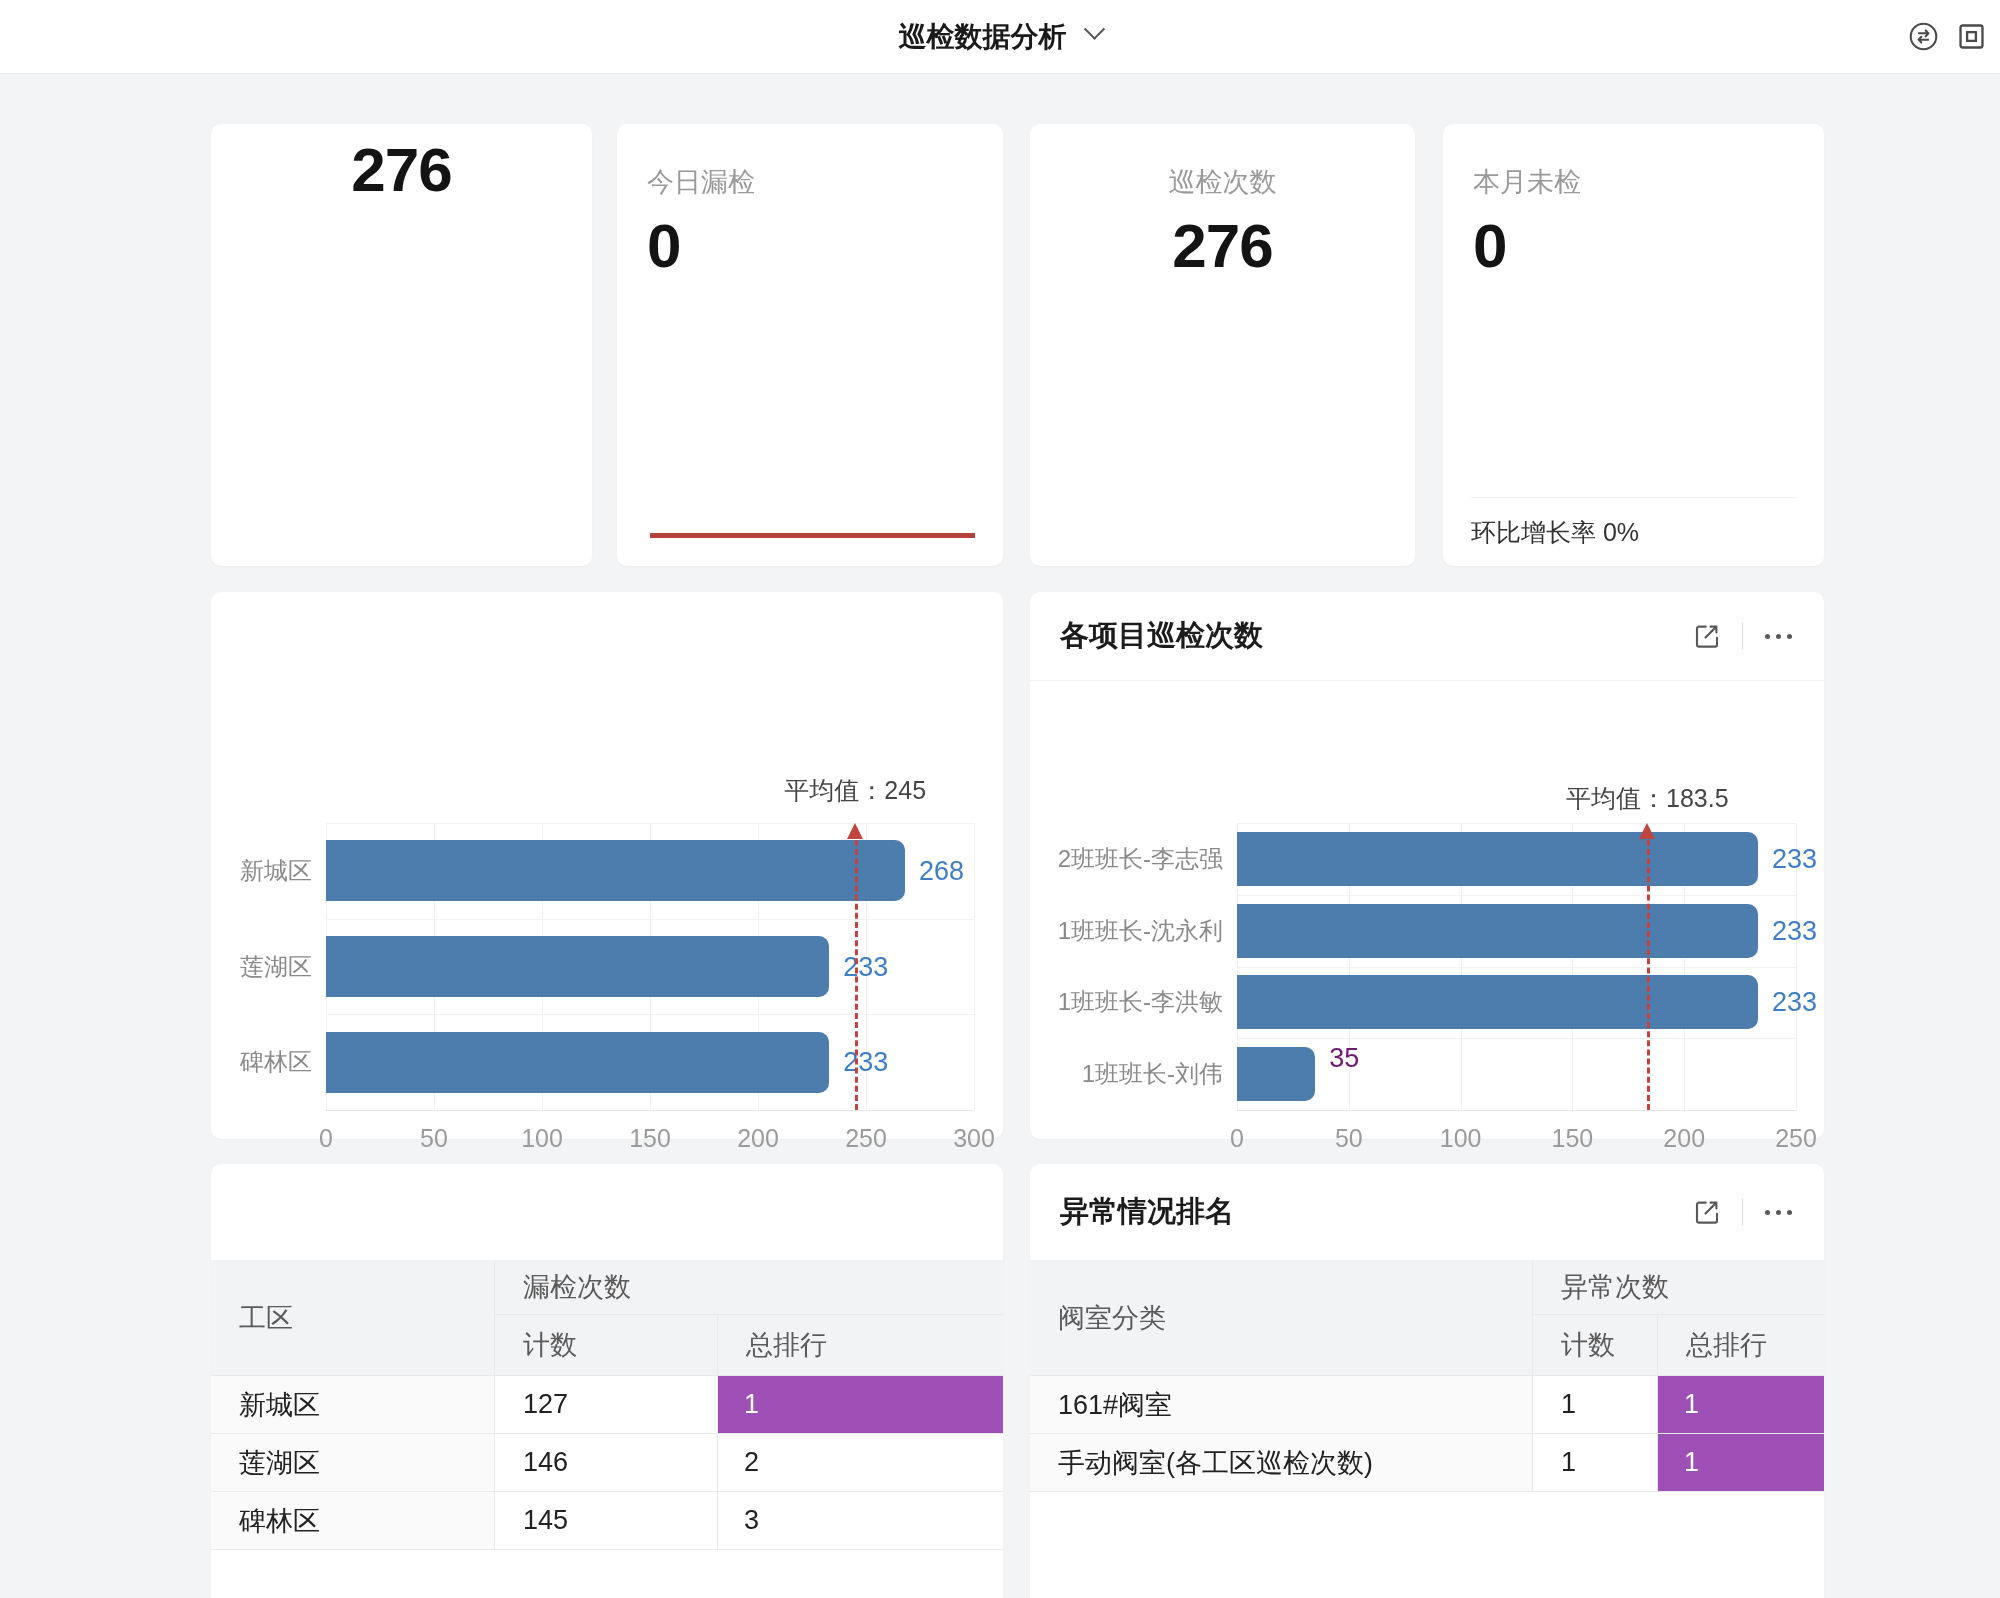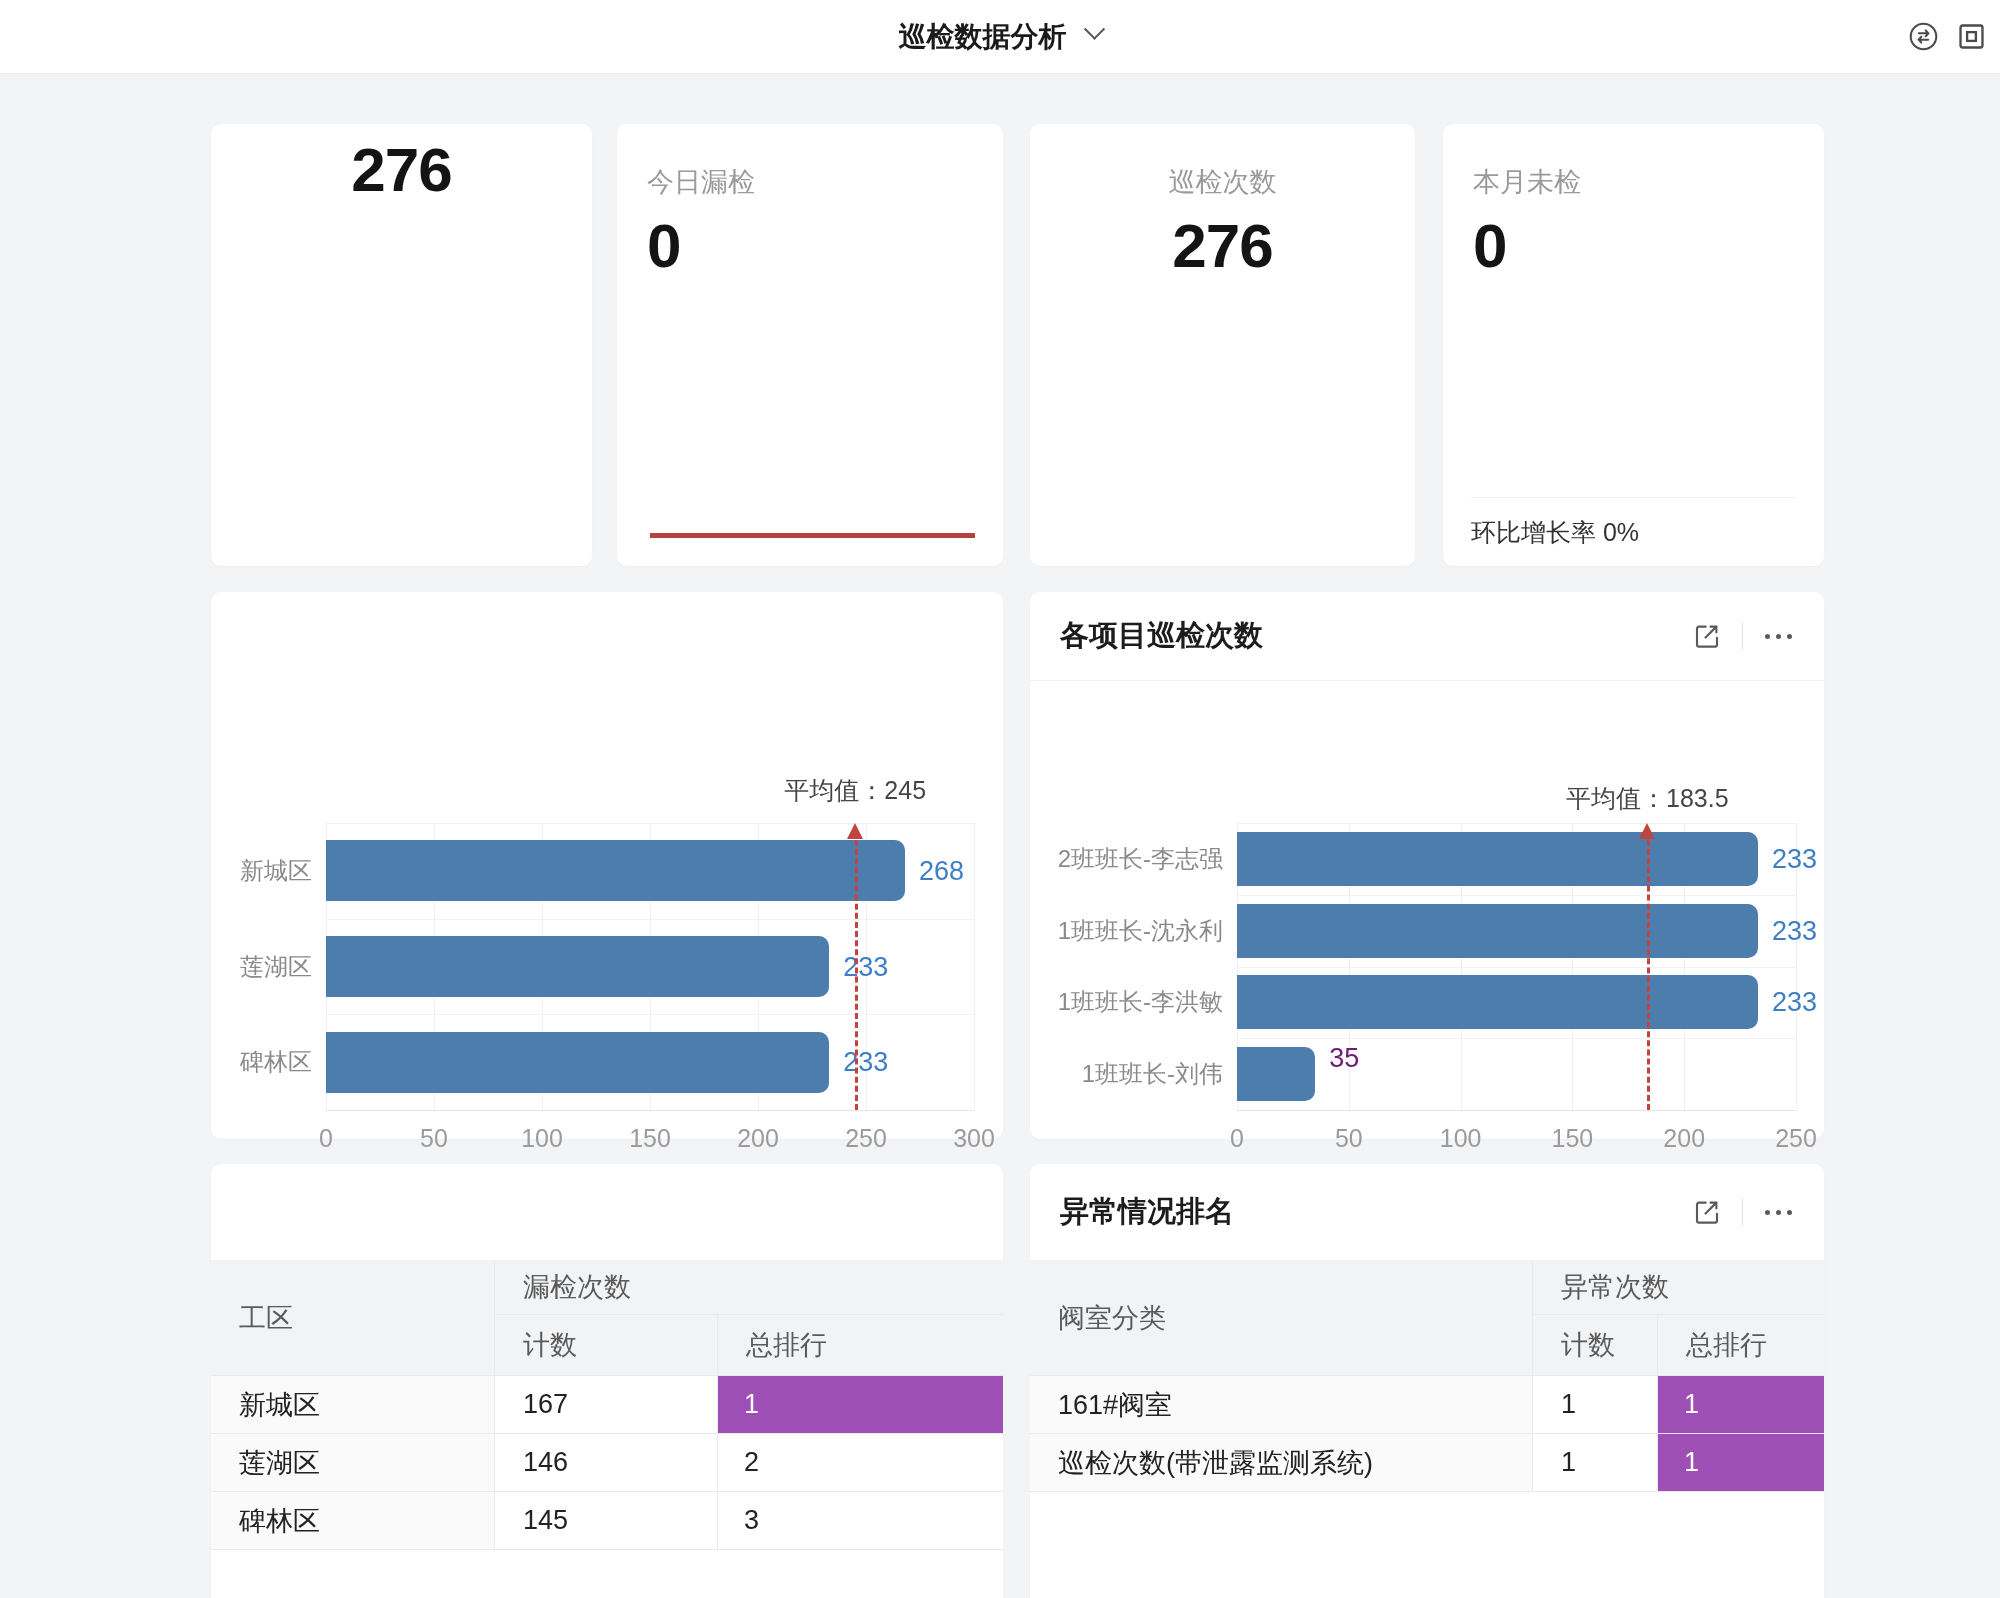--- a/index.html
+++ b/index.html
@@ -213,21 +213,21 @@
     </div>
 </section>
 
 <section class="card" style="left:211px;top:1164px;width:792px;height:500px;">
   <div class="tbl" style="top:96px;height:404px;">
       <div class="tcell hdr" style="left: 0px; top: 0px; width: 284px; height: 116px; padding-left: 28px;">工区</div>
       <div class="tcell hdr no-r" style="left: 284px; top: 0px; width: 508px; height: 55px; padding-left: 28px;">漏检次数</div>
       <div class="tcell hdr" style="left: 284px; top: 55px; width: 223px; height: 61px; padding-left: 28px;">计数</div>
       <div class="tcell hdr no-r" style="left: 507px; top: 55px; width: 285px; height: 61px; padding-left: 28px;">总排行</div>
       <div class="tcell body1" style="left: 0px; top: 116px; width: 284px; height: 58px; padding-left: 28px;">新城区</div>
-      <div class="tcell bodyw" style="left: 284px; top: 116px; width: 223px; height: 58px; padding-left: 28px;">167</div>
+      <div class="tcell bodyw" style="left: 284px; top: 116px; width: 223px; height: 58px; padding-left: 28px;">127</div>
       <div class="tcell bodyw no-r" style="left: 507px; top: 116px; width: 285px; height: 58px; padding-left: 26px; background: rgb(158, 79, 181); color: rgb(255, 255, 255);">1</div>
       <div class="tcell body1" style="left: 0px; top: 174px; width: 284px; height: 58px; padding-left: 28px;">莲湖区</div>
       <div class="tcell bodyw" style="left: 284px; top: 174px; width: 223px; height: 58px; padding-left: 28px;">146</div>
       <div class="tcell bodyw no-r" style="left: 507px; top: 174px; width: 285px; height: 58px; padding-left: 26px;">2</div>
       <div class="tcell body1" style="left: 0px; top: 232px; width: 284px; height: 58px; padding-left: 28px;">碑林区</div>
       <div class="tcell bodyw" style="left: 284px; top: 232px; width: 223px; height: 58px; padding-left: 28px;">145</div>
       <div class="tcell bodyw no-r" style="left: 507px; top: 232px; width: 285px; height: 58px; padding-left: 26px;">3</div>
     </div>
 </section>
 
@@ -251,17 +251,17 @@
     </span>
   </div>
   <div class="tbl" style="top:96px;height:404px;">
       <div class="tcell hdr" style="left: 0px; top: 0px; width: 503px; height: 116px; padding-left: 28px;">阀室分类</div>
       <div class="tcell hdr no-r" style="left: 503px; top: 0px; width: 291px; height: 55px; padding-left: 28px;">异常次数</div>
       <div class="tcell hdr" style="left: 503px; top: 55px; width: 125px; height: 61px; padding-left: 28px;">计数</div>
       <div class="tcell hdr no-r" style="left: 628px; top: 55px; width: 166px; height: 61px; padding-left: 28px;">总排行</div>
       <div class="tcell body1" style="left: 0px; top: 116px; width: 503px; height: 58px; padding-left: 28px;">161#阀室</div>
       <div class="tcell bodyw" style="left: 503px; top: 116px; width: 125px; height: 58px; padding-left: 28px;">1</div>
       <div class="tcell bodyw no-r" style="left: 628px; top: 116px; width: 166px; height: 58px; padding-left: 26px; background: rgb(158, 79, 181); color: rgb(255, 255, 255);">1</div>
-      <div class="tcell body1" style="left: 0px; top: 174px; width: 503px; height: 58px; padding-left: 28px;">巡检次数(带泄露监测系统)</div>
+      <div class="tcell body1" style="left: 0px; top: 174px; width: 503px; height: 58px; padding-left: 28px;">手动阀室(各工区巡检次数)</div>
       <div class="tcell bodyw" style="left: 503px; top: 174px; width: 125px; height: 58px; padding-left: 28px;">1</div>
       <div class="tcell bodyw no-r" style="left: 628px; top: 174px; width: 166px; height: 58px; padding-left: 26px; background: rgb(158, 79, 181); color: rgb(255, 255, 255);">1</div>
     </div>
 </section>
 
 </body></html>

